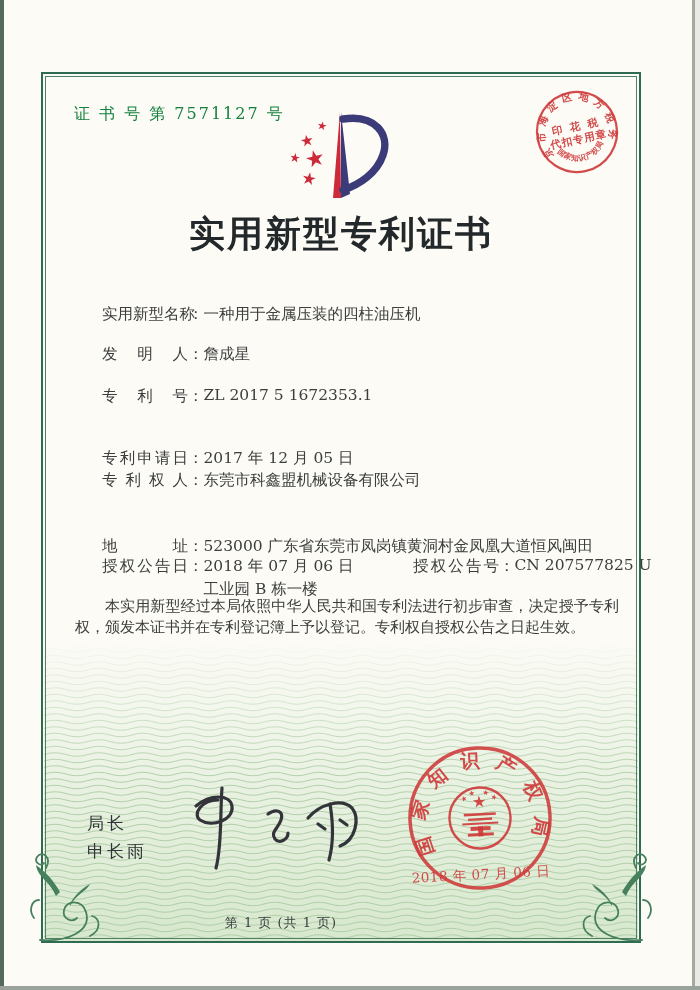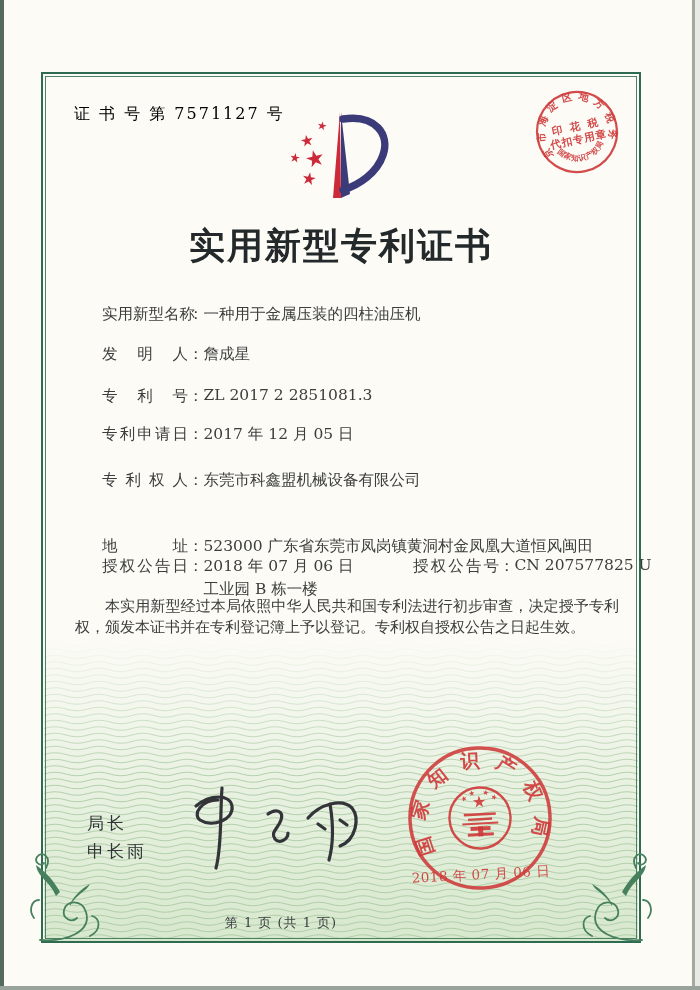--- a/index.html
+++ b/index.html
@@ -29,24 +29,24 @@
   }
   #waves path{fill:none;stroke:#a9caa2;stroke-width:1;opacity:.85;}
 
   
   .frame{
     position:absolute;left:41px;top:72px;width:600px;height:871px;
     border:2.5px solid #2e6b50;box-sizing:border-box;
   }
   .frame::before{content:'';position:absolute;inset:2px;border:1px solid #4d8064;}
 
-  .cert-no{position:absolute;left:74px;top:104px;font-size:16px;letter-spacing:2px;color:#000000;}
+  .cert-no{position:absolute;left:74px;top:104px;font-size:16px;letter-spacing:2px;color:#15803d;}
   .title{
     position:absolute;left:41px;top:210px;width:600px;text-align:center;
-    font-size:36px;font-weight:600;letter-spacing:2px;color:#23292a;margin-top:12px;
+    font-size:36px;font-weight:600;letter-spacing:2px;color:#23292a;
   }
 
   .fields{position:absolute;left:74px;top:0;width:560px;font-size:15.5px;color:#3b3e3c;}
   .row{position:absolute;left:0;white-space:nowrap;}
   .lbl{display:inline-block;width:86px;text-align:justify;text-align-last:justify;vertical-align:top;margin-left:28px;}
   .colon{display:inline-block;vertical-align:top;}
   .val{display:inline-block;vertical-align:top;white-space:normal;width:440px;}
   .val .l2{margin-top:22px;}
   .pair-right{position:absolute;left:311px;top:0;white-space:nowrap;}
 
@@ -189,23 +189,23 @@
 <div class="title">实用新型专利证书</div>
 
 <div class="fields">
   <div class="row" style="top:304px">
     <span class="lbl">实用新型名称</span><span class="colon">：</span><span class="val">一种用于金属压装的四柱油压机</span>
   </div>
   <div class="row" style="top:344px">
     <span class="lbl">发 明 人</span><span class="colon">：</span><span class="val">詹成星</span>
   </div>
   <div class="row" style="top:386px">
-    <span class="lbl">专 利 号</span><span class="colon">：</span><span class="val">ZL 2017 2 2851081.3</span>
-  </div>
-  <div class="row" style="top:424px">
+    <span class="lbl">专 利 号</span><span class="colon">：</span><span class="val">ZL 2017 5 1672353.1</span>
+  </div>
+  <div class="row" style="top:448px">
     <span class="lbl">专利申请日</span><span class="colon">：</span><span class="val">2017 年 12 月 05 日</span>
   </div>
   <div class="row" style="top:470px">
     <span class="lbl">专 利 权 人</span><span class="colon">：</span><span class="val">东莞市科鑫盟机械设备有限公司</span>
   </div>
   <div class="row" style="top:536px">
     <span class="lbl">地 址</span><span class="colon">：</span><span class="val"><span>523000 广东省东莞市凤岗镇黄洞村金凤凰大道恒风闽田</span><div class="l2">工业园 B 栋一楼</div></span>
   </div>
   <div class="row" style="top:556px">
     <span class="lbl">授权公告日</span><span class="colon">：</span><span class="val" style="width:200px">2018 年 07 月 06 日</span>

